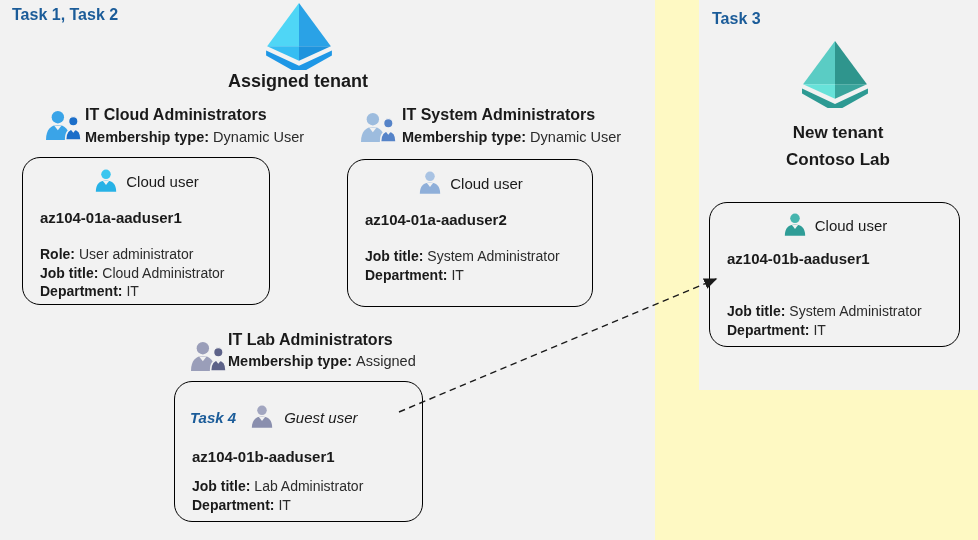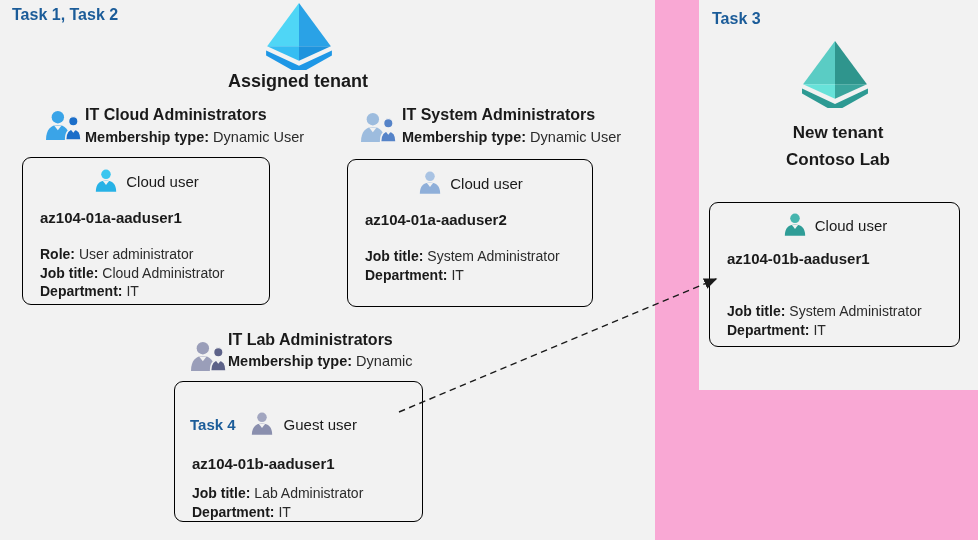--- a/index.html
+++ b/index.html
@@ -1,45 +1,45 @@
 <!DOCTYPE html>
 <html><head>
 <meta charset="utf-8">
 <style>
   html,body{margin:0;padding:0;background:#ffffff;}
-  .canvas{position:relative;width:978px;height:540px;background:#f9a8d4;
+  .canvas{position:relative;width:978px;height:540px;background:#fef9c3;
           font-family:"Liberation Sans",sans-serif;color:#1a1a1a;overflow:hidden;}
   .panel{position:absolute;background:#f2f2f2;}
   .bg-left{left:0;top:0;width:655px;height:540px;}
   .bg-right{left:699px;top:0;width:279px;height:390px;}
 
   .task-label{position:absolute;font-weight:bold;font-size:16px;color:#1b5c99;white-space:nowrap;}
   .tenant-title{position:absolute;font-weight:bold;font-size:18px;text-align:center;white-space:nowrap;}
 
   .abs{position:absolute;}
   .group-name{position:absolute;font-weight:bold;font-size:16px;white-space:nowrap;}
   .group-membership{position:absolute;font-size:14.5px;white-space:nowrap;}
   .lbl{font-weight:bold;}
   .val{margin-left:4px;color:#2b2b2b;}
 
-  .card{position:absolute;border:1.6px solid #000;border-radius:9px;box-sizing:border-box;
+  .card{position:absolute;border:1.6px solid #000;border-radius:18px;box-sizing:border-box;
         display:flex;flex-direction:column;}
   .title-row{display:flex;align-items:center;gap:7px;font-size:15px;white-space:nowrap;}
   .title-center{justify-content:center;}
   .title-left{justify-content:flex-start;padding-left:15px;gap:9px;}
   .task-badge{font-weight:bold;font-size:15px;color:#1b5c99;margin-right:4px;}
   .user-name{font-weight:bold;font-size:15px;padding-left:17px;white-space:nowrap;}
   .fields{display:flex;flex-direction:column;}
   .field{font-size:14px;line-height:18.5px;padding-left:17px;white-space:nowrap;}
 
   
   .card1 .title-row,.card2 .title-row{margin-top:10px;}
   .card1 .user-name,.card2 .user-name{margin-top:15px;}
   .card1 .fields,.card2 .fields{margin-top:19px;}
-  .card3 .title-row{margin-top:29px;}
+  .card3 .title-row{margin-top:22px;font-style:italic;}
   .card3 .user-name{margin-top:18px;}
   .card3 .fields{margin-top:12px;}
   .card4 .title-row{margin-top:9px;}
   .card4 .user-name{margin-top:12px;}
   .card4 .fields{margin-top:35px;}
 
   
   .p-cyan  .head{fill:#3ac6ef}.p-cyan  .body{fill:#27b2e6}
   .p-steel .head{fill:#a9c3e3}.p-steel .body{fill:#8fafd9}
   .p-slate .head{fill:#a2a6c0}.p-slate .body{fill:#8a8fae}
@@ -133,21 +133,21 @@
   <svg class="abs g-slate" style="left:189px;top:341px;" width="38" height="33" viewBox="0 0 36 32">
     <circle class="big" cx="13" cy="7" r="6"></circle>
     <path class="big" d="M1.5,29 C1.5,19 6.5,14.6 13,14.6 C19.5,14.6 24.5,19 24.5,29 Z"></path>
     <path class="notch" d="M9.4,15 L13,19.6 L16.6,15 Z"></path>
     <circle class="small small-outline" cx="28" cy="11" r="4.6"></circle>
     <path class="small small-outline" d="M20.5,29 C20.5,21.5 23.8,18.4 28,18.4 C32.2,18.4 35.5,21.5 35.5,29 Z"></path>
     <path class="notch" d="M25.3,18.7 L28,22 L30.7,18.7 Z"></path>
   </svg>
   <div class="group-name" style="left:228px;top:331px;">IT Lab Administrators</div>
   <div class="group-membership" style="left:228px;top:353px;">
-    <span class="lbl">Membership type:</span><span class="val">Dynamic</span>
+    <span class="lbl">Membership type:</span><span class="val">Assigned</span>
   </div>
 
   <div class="card card3" style="left:174px;top:381px;width:249px;height:141px;">
     <div class="title-row title-left">
       <span class="task-badge">Task 4</span>
       <svg class="p-slate" width="26" height="26" viewBox="0 0 24 24">
         <circle class="head" cx="12" cy="5.8" r="4.4"></circle>
         <path class="body" d="M2.6,22 C2.6,15 6.2,11.6 12,11.6 C17.8,11.6 21.4,15 21.4,22 Z"></path>
         <path class="notch" d="M9,11.8 L12,15.8 L15,11.8 Z"></path>
       </svg>

